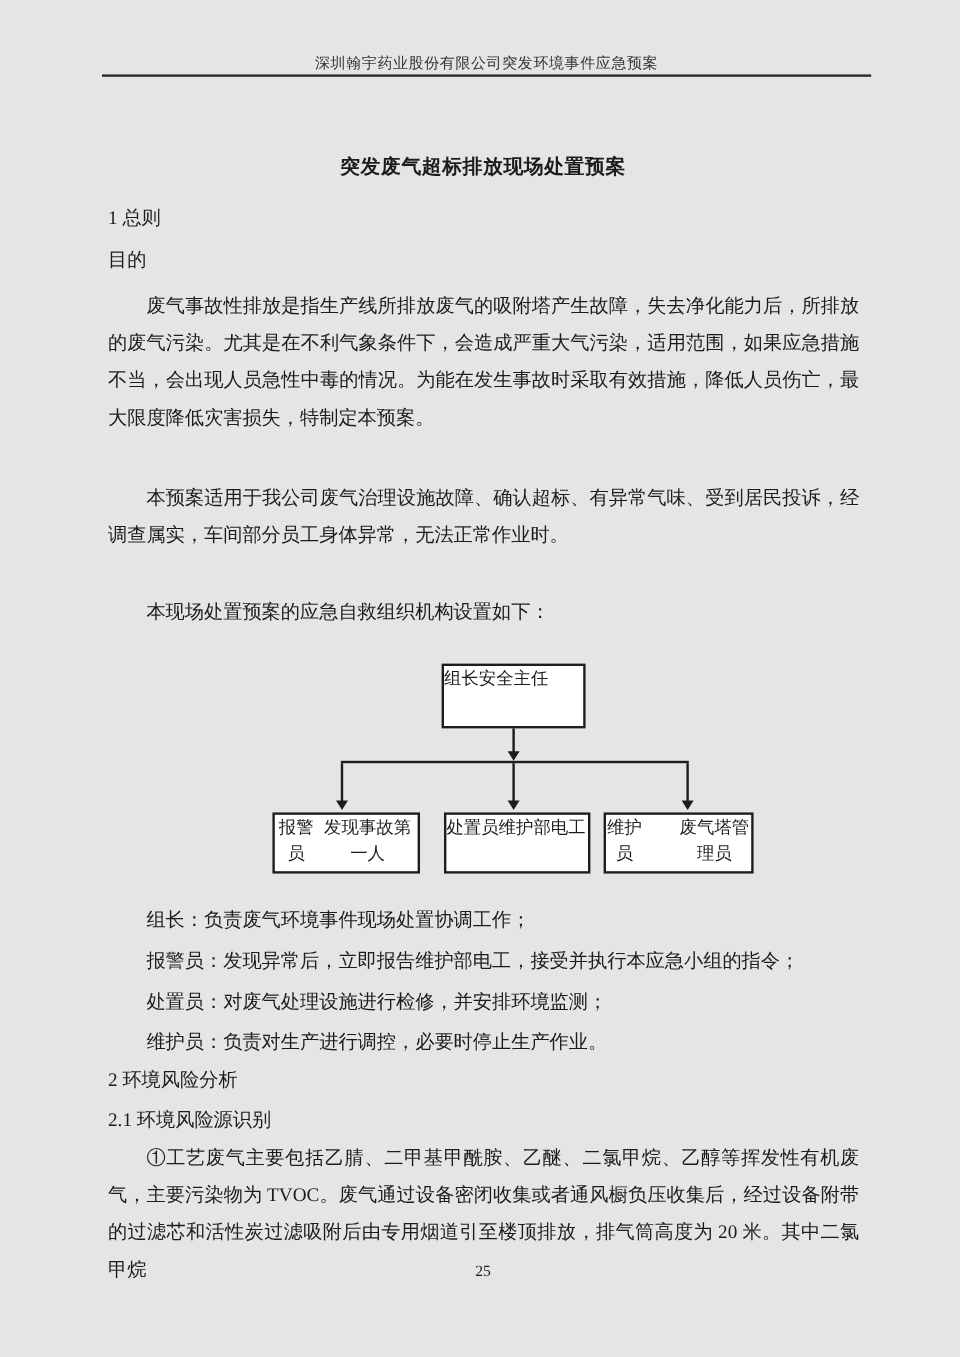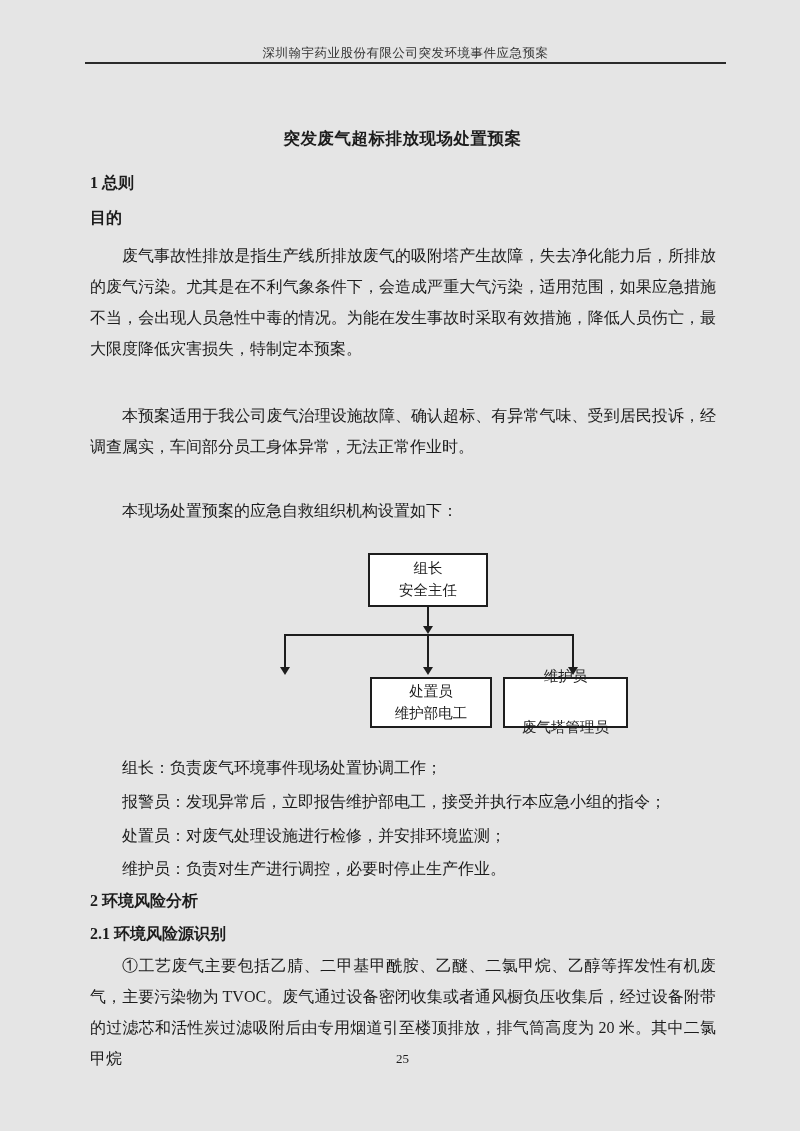--- a/index.html
+++ b/index.html
@@ -31,21 +31,21 @@
   .doc-title {
     top: 128px; left: 90px; width: 625px;
     text-align: center;
     font-size: 16.5px;
     font-weight: bold;
     letter-spacing: 0.5px;
   }
   .heading {
     left: 90px; width: 626px;
     font-size: 16px;
-    font-weight: bold;
+    font-weight: normal;
     line-height: 20px;
   }
   .h-general { top: 173px; }
   .h-purpose { top: 208px; }
   .h-scope   { top: 373px; }
   .h-duty    { top: 465px; }
   .h-risk    { top: 891px; }
   .h-risk-id { top: 924px; }
 
   
@@ -75,26 +75,25 @@
   .role-3 { top: 853px; }
 
   
   .org-chart { top: 553px; left: 90px; width: 625px; height: 176px; }
   .cbox {
     position: absolute;
     box-sizing: border-box;
     border: 2px solid #1d1d1d;
     background: #ffffff;
     display: flex;
-    flex-direction: column;
-    justify-content: center;
+    flex-direction: row;
+    justify-content: flex-start;
     text-align: center;
     font-size: 14.5px;
     line-height: 22px;
-    font-family: Liberation Mono, monospace;
   }
   .cbox-leader { left: 278px; top: 0;     width: 120px; height: 54px; }
   .cbox-b1     { left: 137px; top: 124px; width: 123px; height: 51px; }
   .cbox-b2     { left: 280px; top: 124px; width: 122px; height: 51px; }
   .cbox-b3     { left: 413px; top: 124px; width: 125px; height: 51px; gap: 29px; }
 
   .vline { position: absolute; width: 2px; background: #1d1d1d; }
   .hline { position: absolute; height: 2px; background: #1d1d1d; }
   .arrow-down {
     position: absolute;
@@ -147,20 +146,24 @@
     <div class="vline v-top"></div>
     <div class="arrow-down a-top"></div>
     <div class="hline h-conn"></div>
     <div class="vline v-left"></div>
     <div class="vline v-mid"></div>
     <div class="vline v-right"></div>
     <div class="arrow-down a-left"></div>
     <div class="arrow-down a-mid"></div>
     <div class="arrow-down a-right"></div>
 
+    <div class="cbox cbox-b1">
+      <div>报警员</div>
+      <div>发现事故第一人</div>
+    </div>
     <div class="cbox cbox-b2">
       <div>处置员</div>
       <div>维护部电工</div>
     </div>
     <div class="cbox cbox-b3">
       <div>维护员</div>
       <div>废气塔管理员</div>
     </div>
   </div>
 

